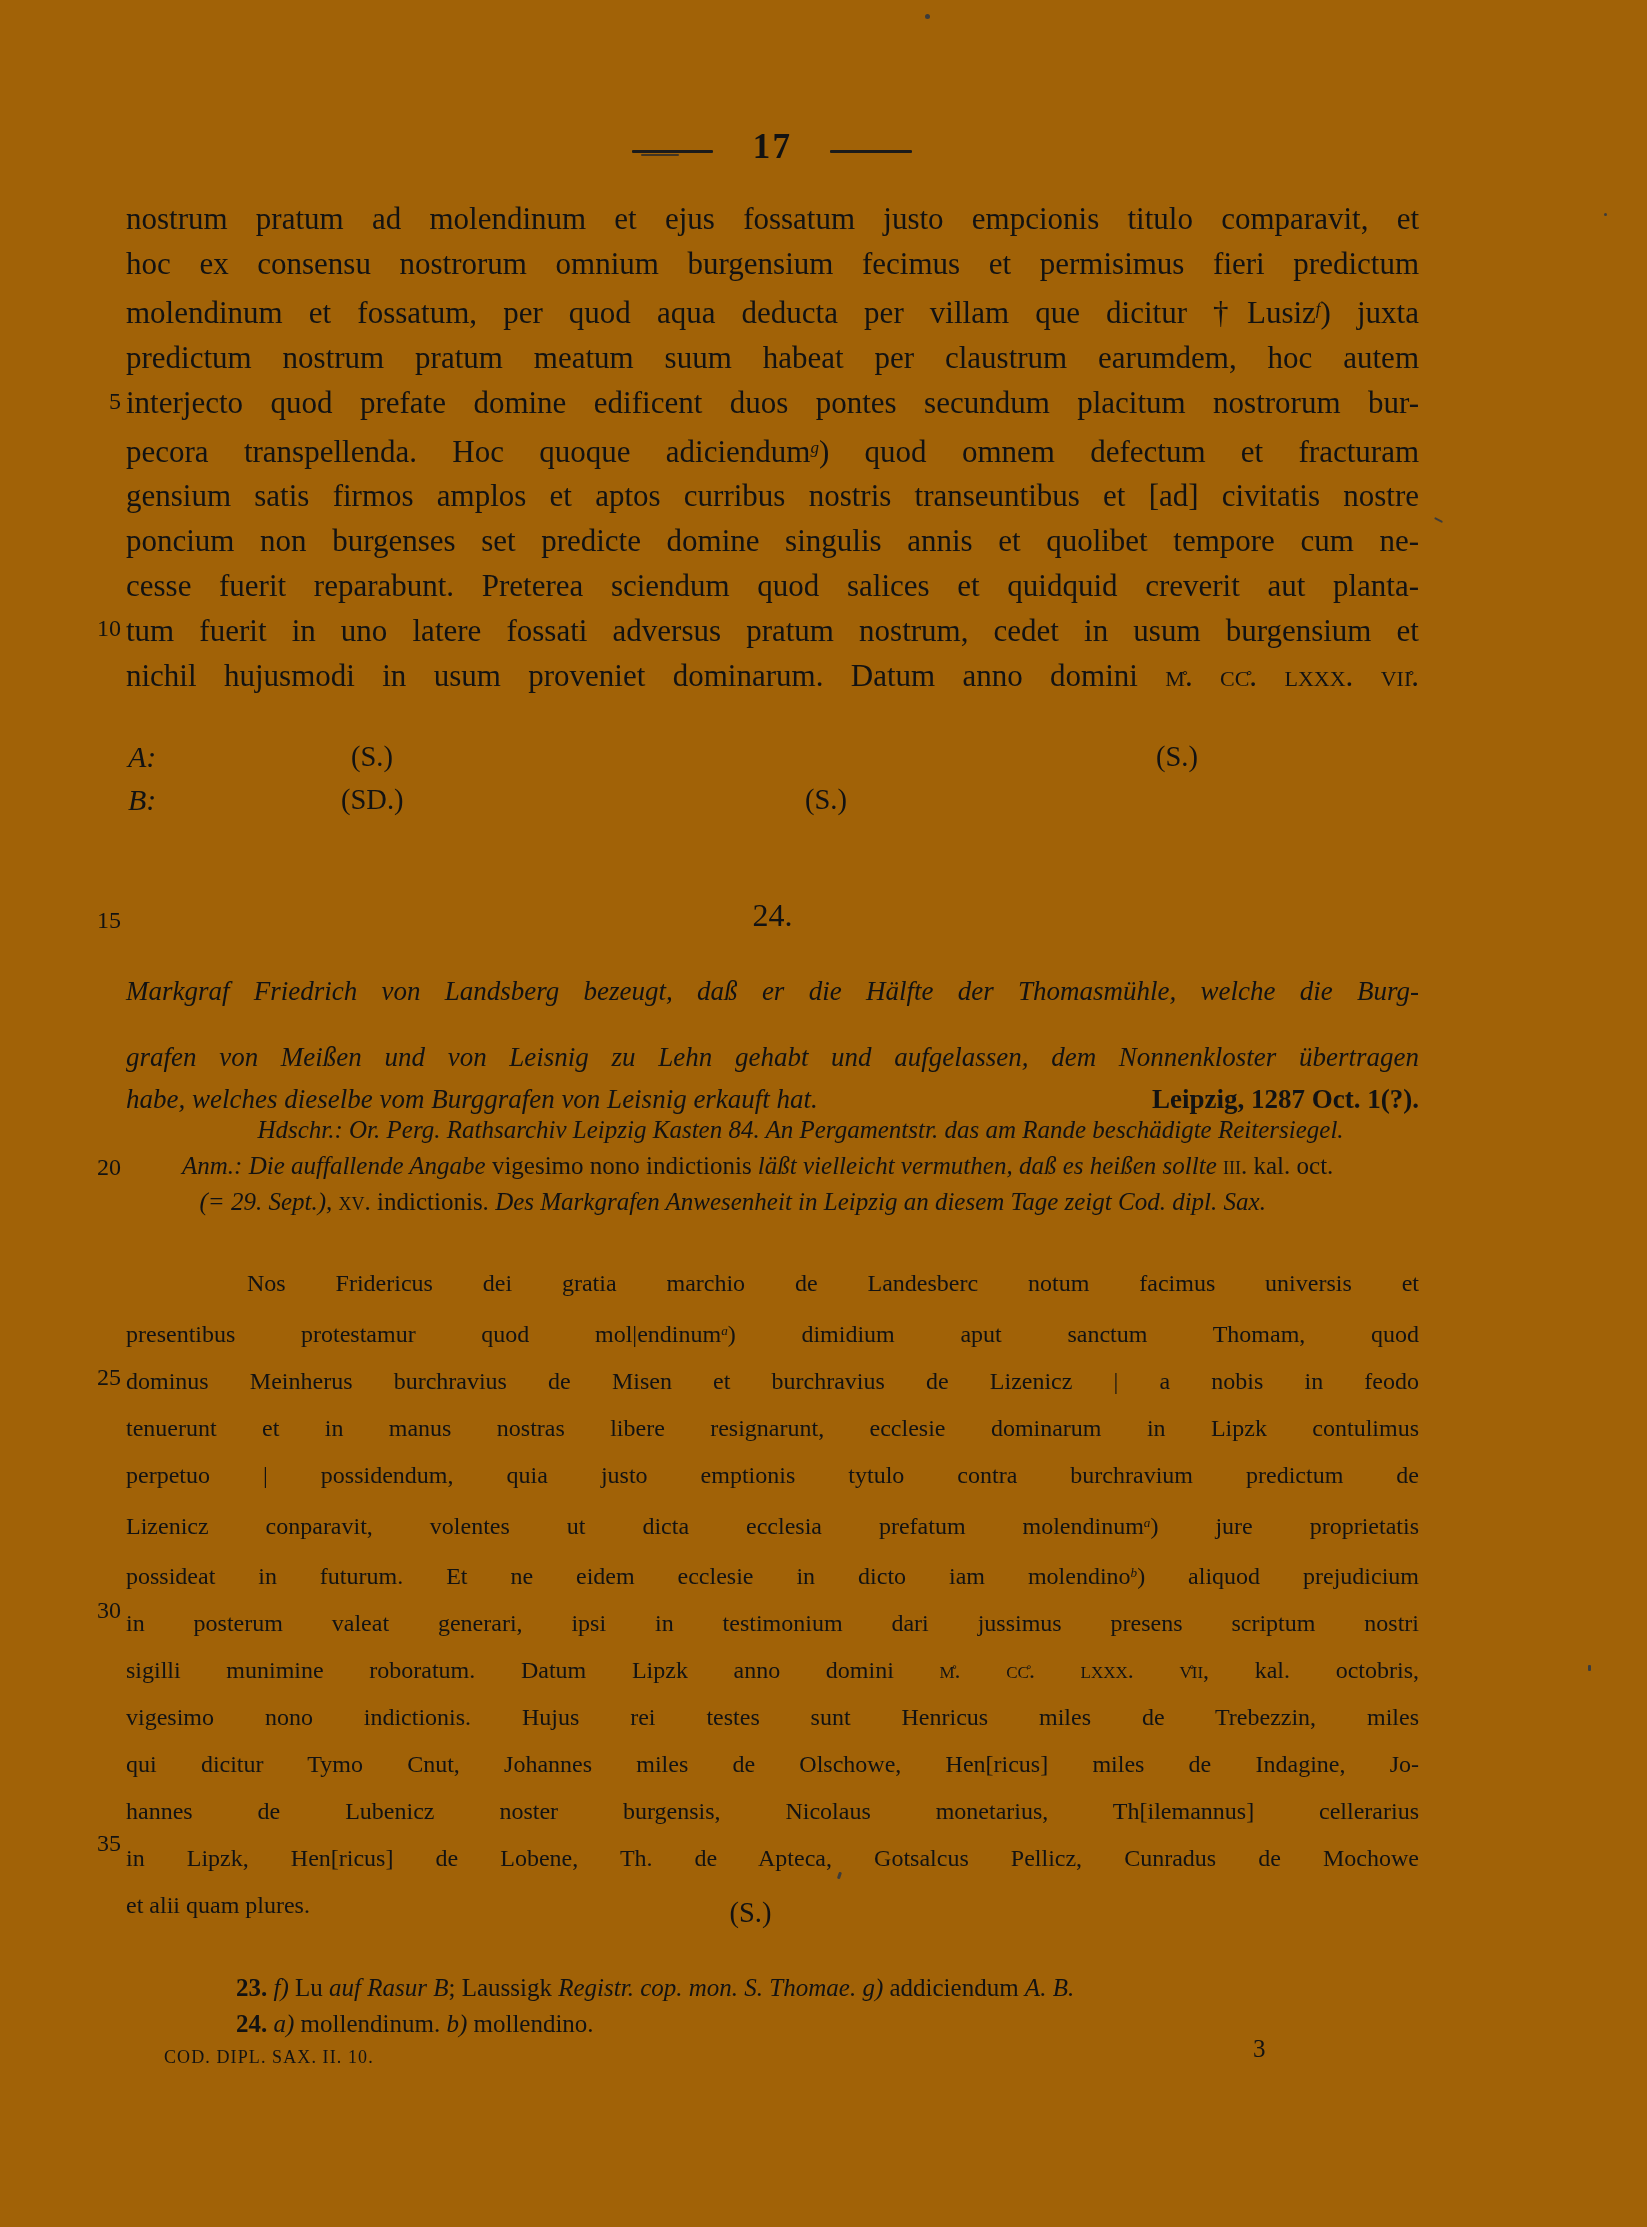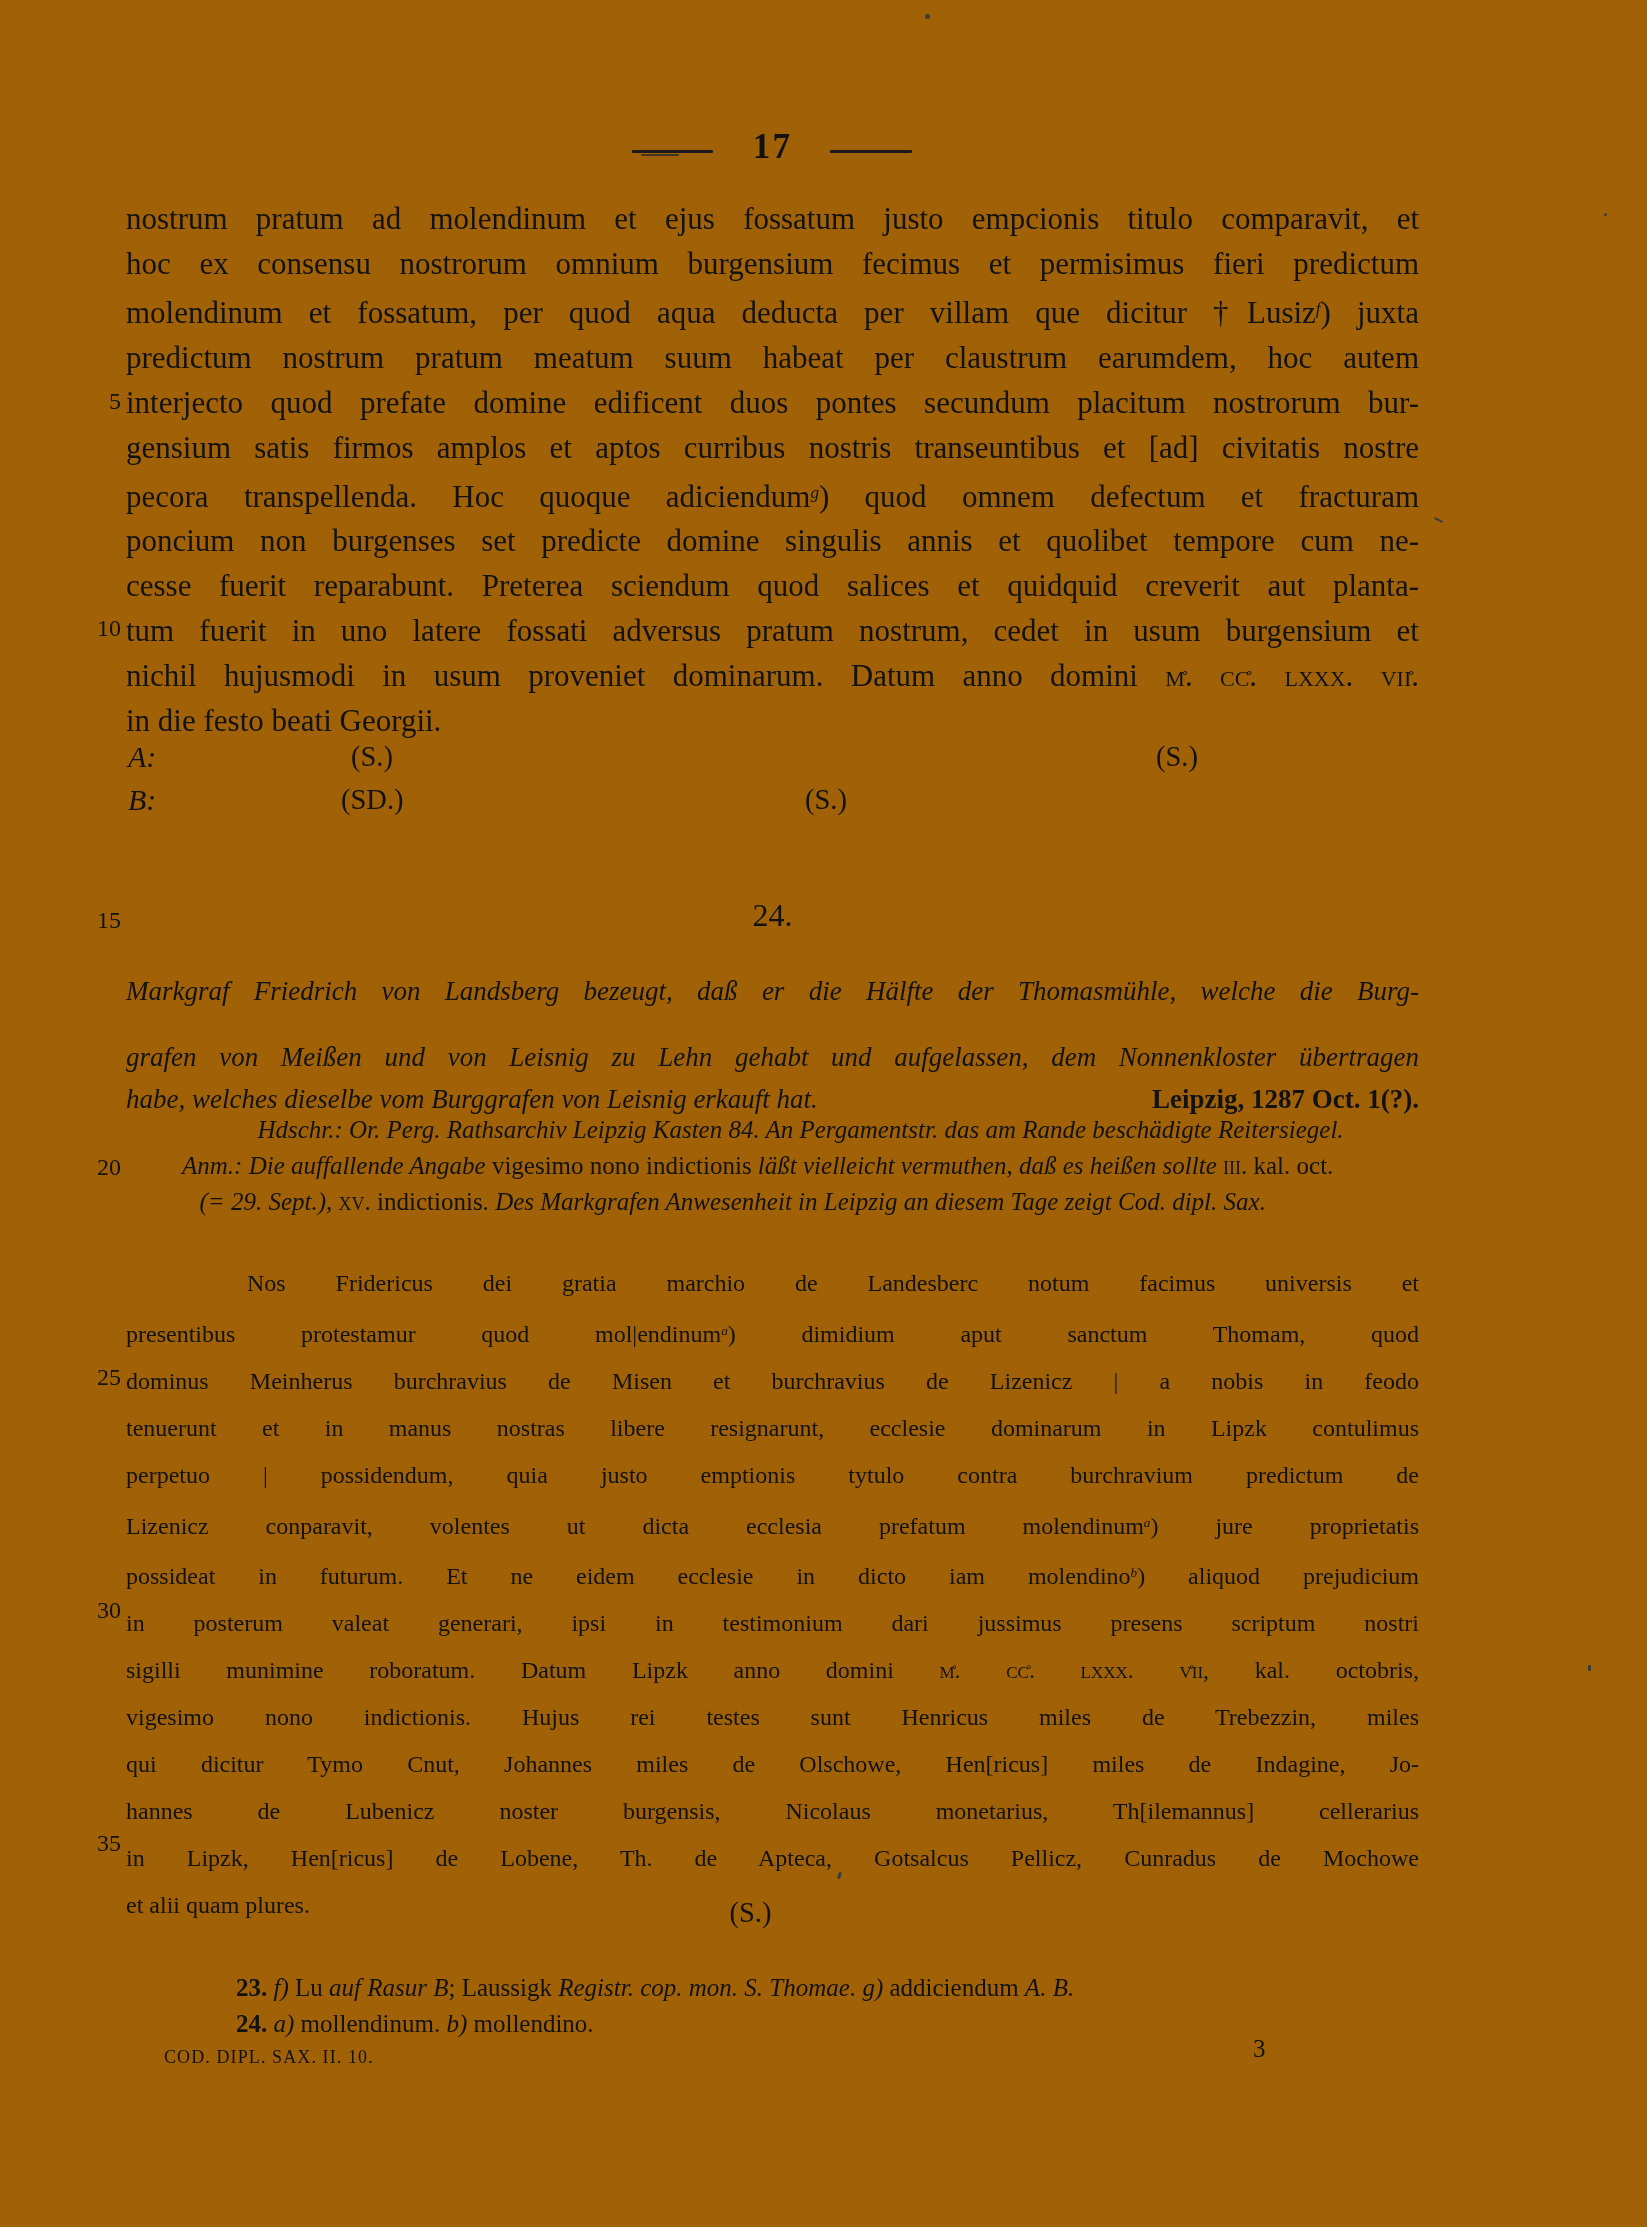--- a/index.html
+++ b/index.html
@@ -76,27 +76,26 @@
   <div class="abs mn" style="top:1365px;">25</div>
   <div class="abs mn" style="top:1598px;">30</div>
   <div class="abs mn" style="top:1831px;">35</div>
 
   <div class="abs tb c23">
     <div class="line">nostrum pratum ad molendinum et ejus fossatum justo empcionis titulo comparavit, et</div>
     <div class="line">hoc ex consensu nostrorum omnium burgensium fecimus et permisimus fieri predictum</div>
     <div class="line"><span>molendinum et fossatum, per quod aqua deducta per villam que dicitur †Lusiz</span><span class="sup">f</span><span>) juxta</span></div>
     <div class="line">predictum nostrum pratum meatum suum habeat per claustrum earumdem, hoc autem</div>
     <div class="line">interjecto quod prefate domine edificent duos pontes secundum placitum nostrorum bur-</div>
+    <div class="line"><span>pecora transpellenda.  Hoc quoque adiciendum</span><span class="sup">g</span><span>) quod omnem defectum et fracturam</span></div>
     <div class="line">gensium satis firmos amplos et aptos curribus nostris transeuntibus et [ad] civitatis nostre</div>
-    <div class="line"><span>pecora transpellenda.  Hoc quoque adiciendum</span><span class="sup">g</span><span>) quod omnem defectum et fracturam</span></div>
     <div class="line">poncium non burgenses set predicte domine singulis annis et quolibet tempore cum ne-</div>
     <div class="line">cesse fuerit reparabunt.  Preterea sciendum quod salices et quidquid creverit aut planta-</div>
     <div class="line">tum fuerit in uno latere fossati adversus pratum nostrum, cedet in usum burgensium et</div>
     <div class="line"><span>nichil hujusmodi in usum proveniet dominarum.  Datum anno domini </span><span class="sc">m̊. cc̊. lxxx. vii̊.</span></div>
-    <div class="line endp">in die festo beati Georgii.</div>
   </div>
 
   <div>
     <span class="abs seal-label" style="left:128px;top:740px;">A:</span>
     <span class="abs seal" style="left:351px;top:741px;">(S.)</span>
     <span class="abs seal" style="left:1156px;top:741px;">(S.)</span>
   </div>
   <div>
     <span class="abs seal-label" style="left:128px;top:783px;">B:</span>
     <span class="abs seal" style="left:341px;top:784px;">(SD.)</span>

